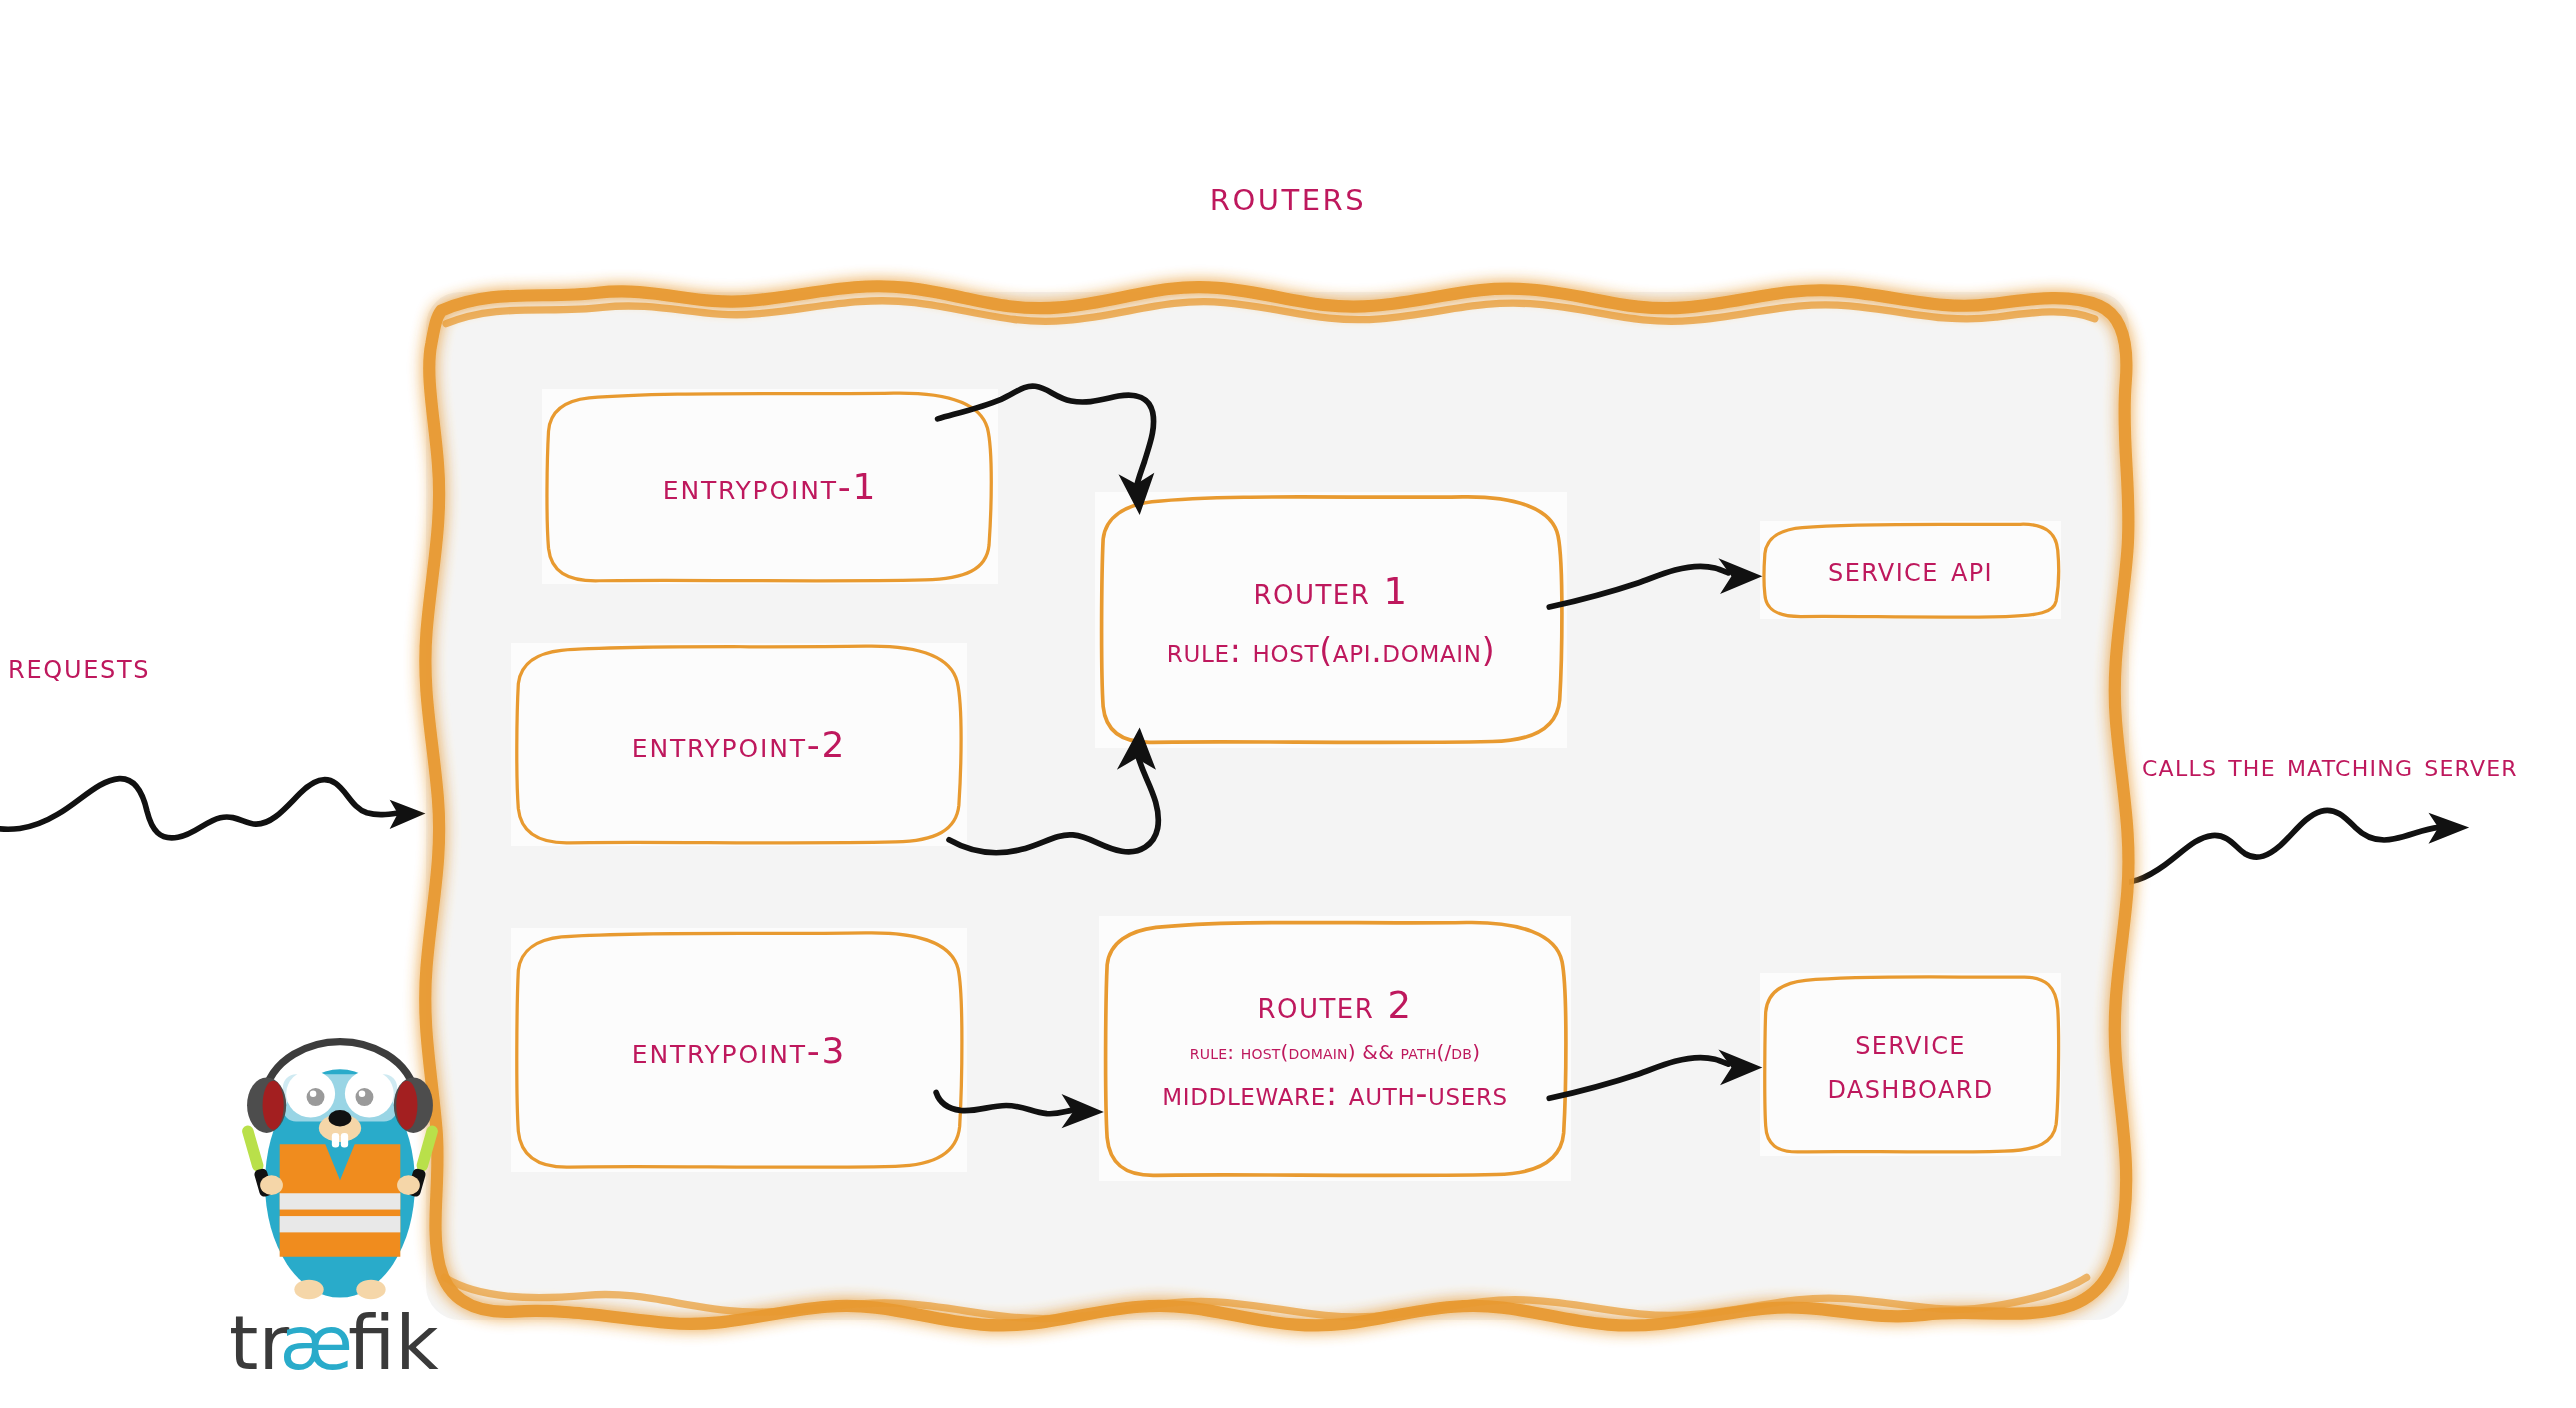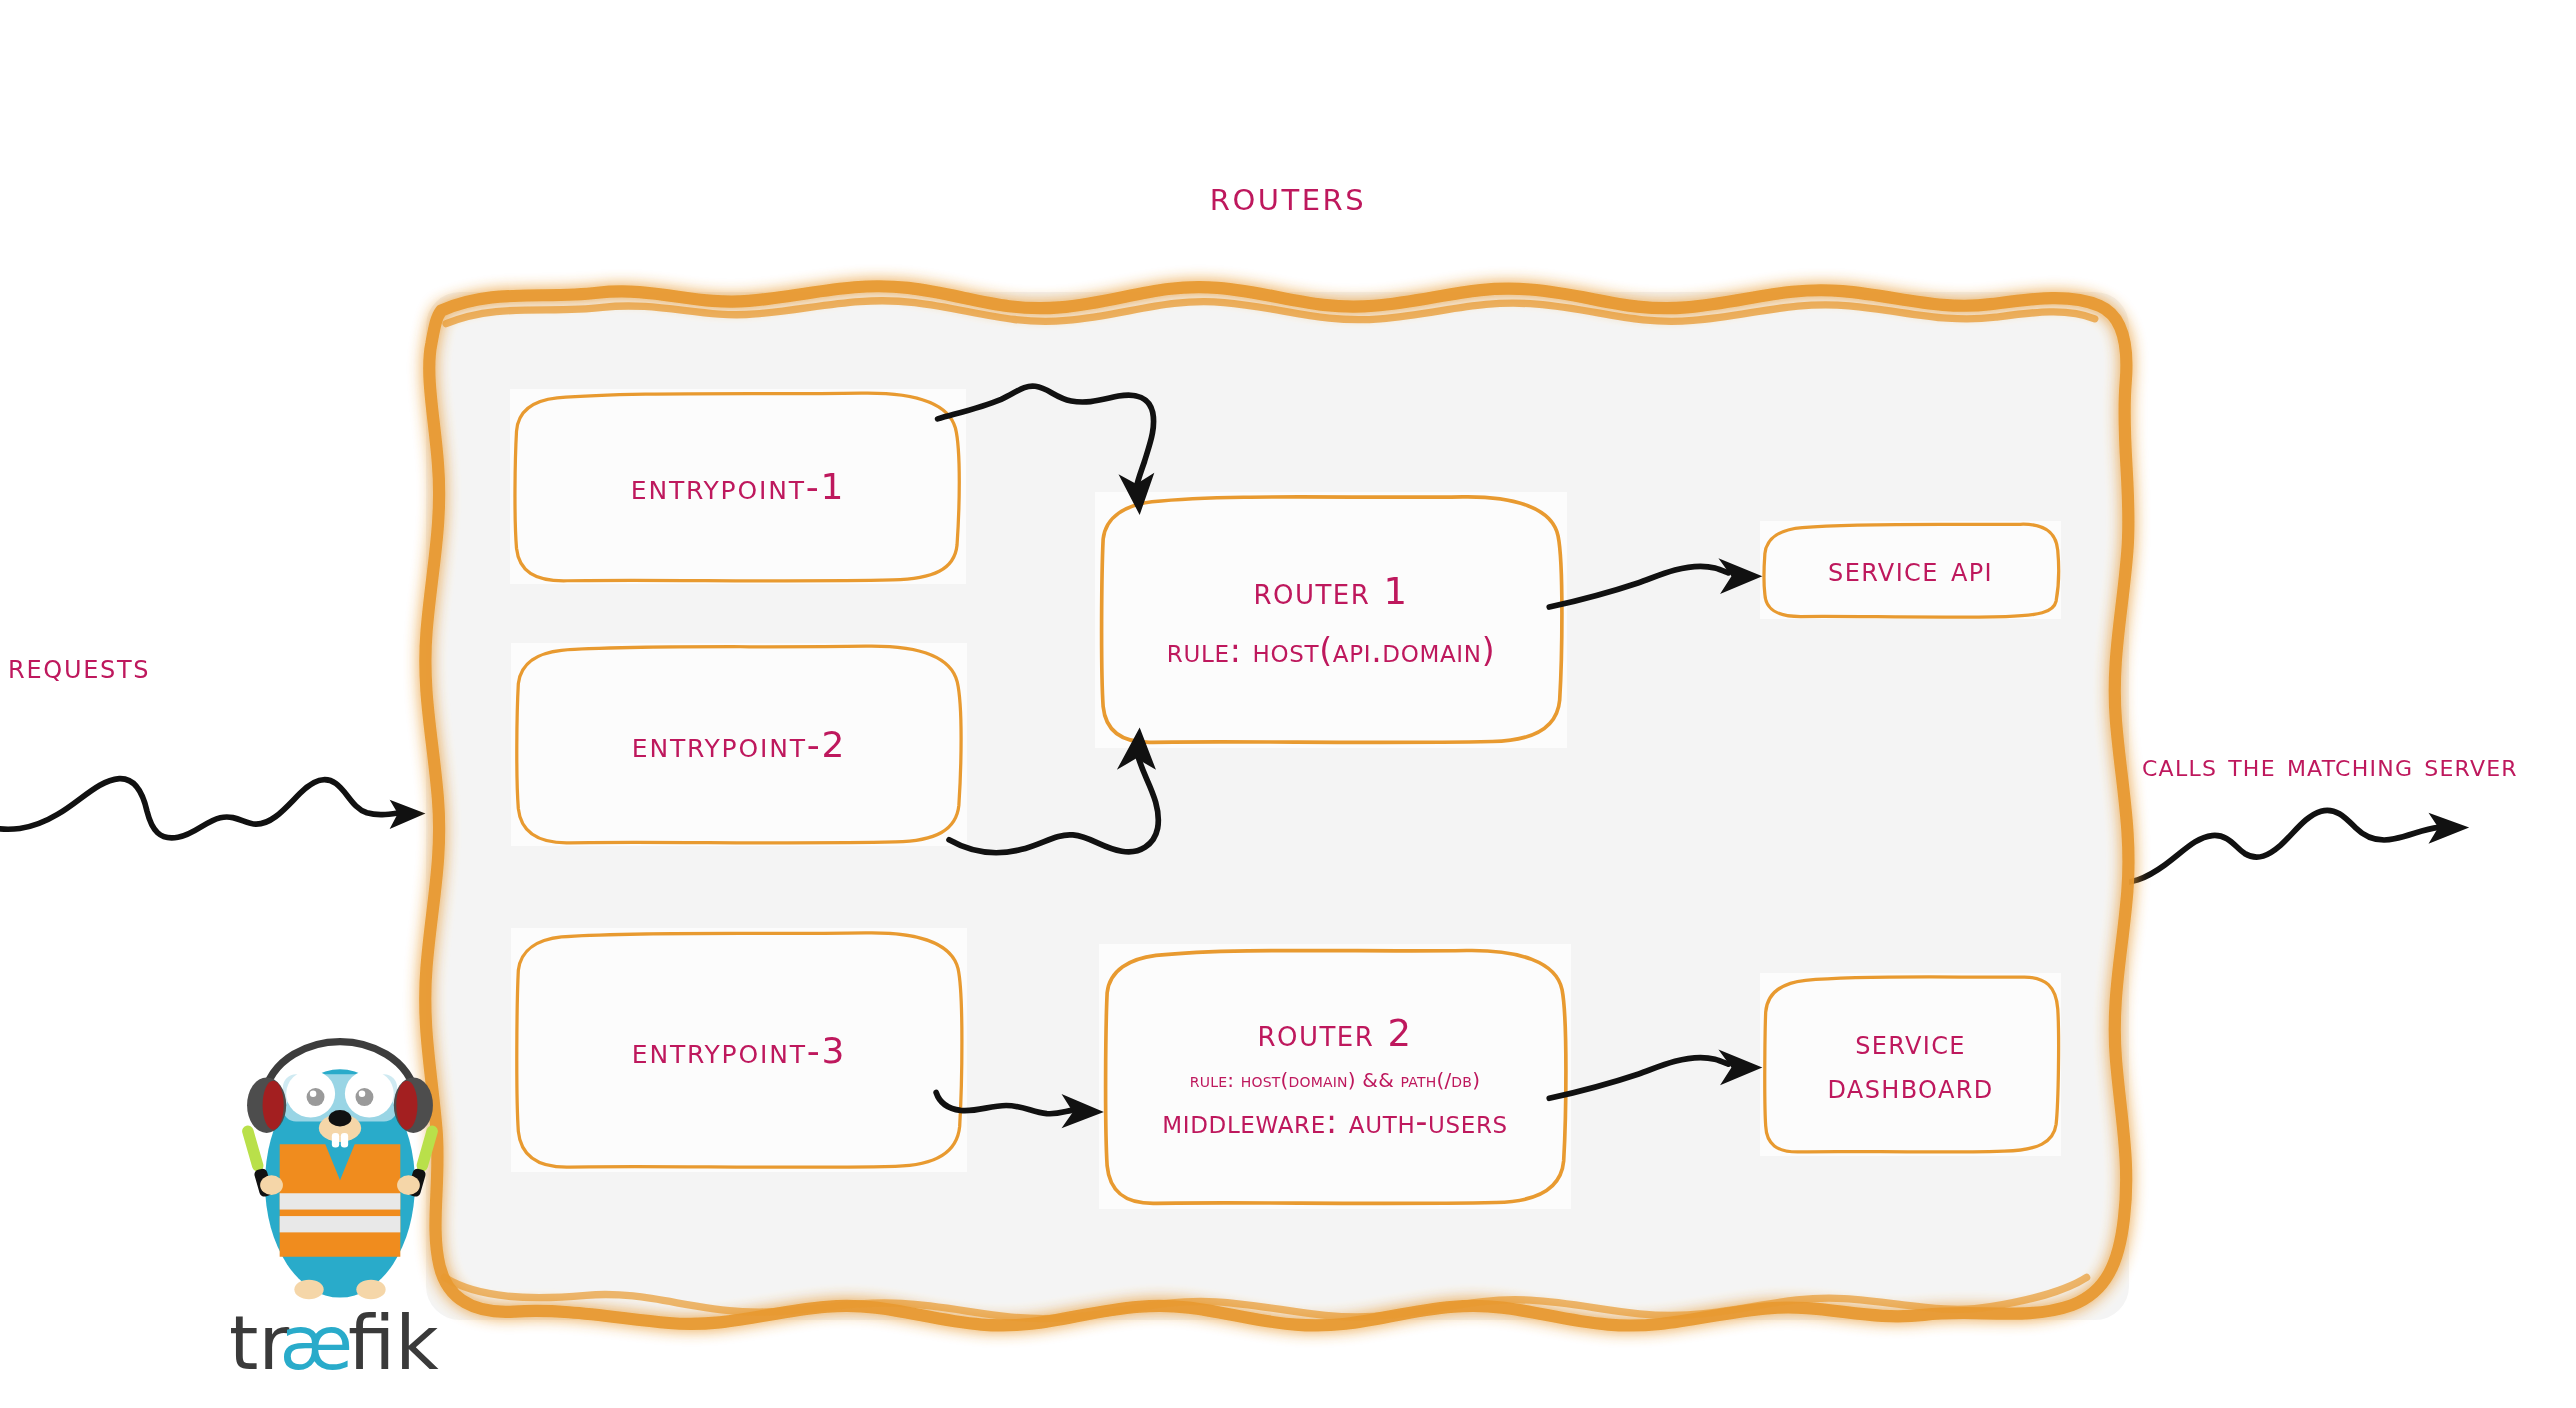--- a/index.html
+++ b/index.html
@@ -82,25 +82,25 @@
   .node .lines { position: relative; z-index: 2; padding: 0 14.7px; }
 
   .ep-label    { font-size: 36px; letter-spacing: 0.05em; }
   .router-name { font-size: 37px; letter-spacing: 0.04em; }
   .rule-big    { font-size: 33px; letter-spacing: 0.02em; margin-top: 18px; }
   .rule-mid    { font-size: 20px; letter-spacing: 0.01em; }
   .mw-line     { font-size: 33px; letter-spacing: 0.02em; }
   .svc-label   { font-size: 34px; letter-spacing: 0.04em; line-height: 1.28; }
 
   
-  #ep1 { left: 510px; top: 389px; width: 456px; height: 195px; }
+  #ep1 { left: 542px; top: 389px; width: 456px; height: 195px; }
   #ep2 { left: 511px; top: 643px; width: 456px; height: 203px; }
   #ep3 { left: 511px; top: 928px; width: 456px; height: 244px; }
   #router1 { left: 1095px; top: 492px; width: 472px; height: 256px; }
-  #router2 { left: 1099px; top: 944px; width: 472px; height: 265px; }
+  #router2 { left: 1099px; top: 916px; width: 472px; height: 265px; }
   #svcapi  { left: 1760px; top: 521px; width: 301px; height: 98px; }
   #svcdash { left: 1760px; top: 973px; width: 301px; height: 183px; }
 
   
   .edge {
     position: absolute;
     pointer-events: none;
   }
   .edge svg { overflow: visible; }
   #e-ep1-r1   { left: 936px; top: 370px;  width: 277px; height: 163px; }

